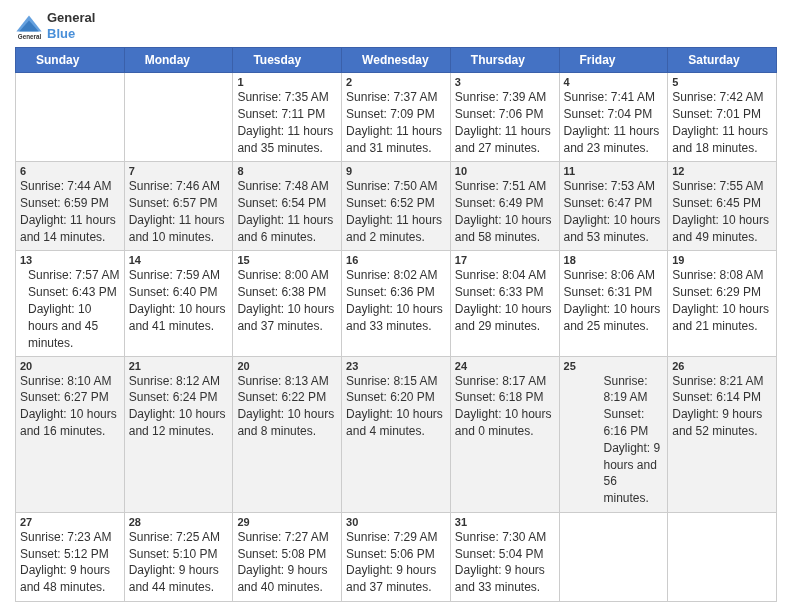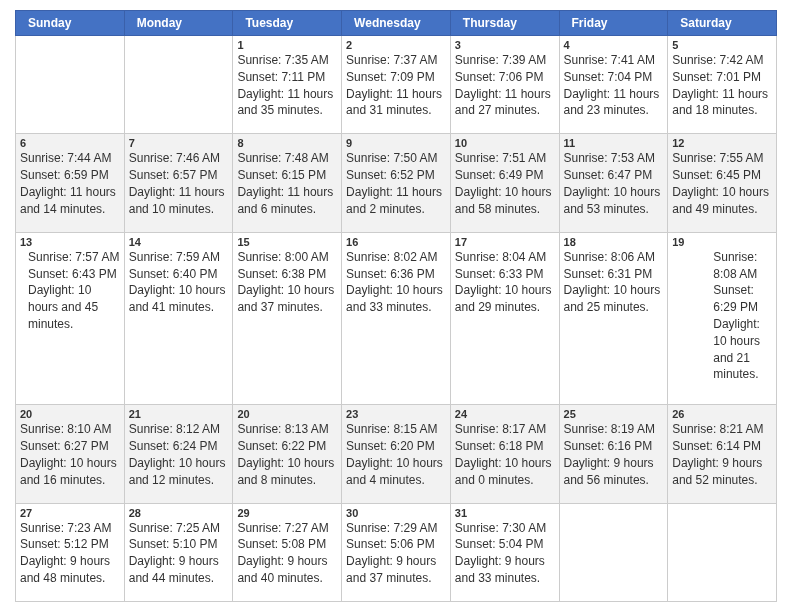--- a/index.html
+++ b/index.html
@@ -52,21 +52,21 @@
       border: 1px solid #ccc;
       border-collapse: collapse;
       width: 100%;
       table-layout: fixed;
     }
     .calendar th {
       background: #4472c4;
       color: #fff;
       font-size: 12px;
       font-weight: bold;
-      padding: 5px 12px;
+      padding: 5px 20px;
       text-align: left;
       border: 1px solid #3a60aa;
     }
     .calendar td {
       border: 1px solid #ccc;
       vertical-align: top;
       padding: 3px 4px;
       font-size: 9.5px;
       color: #333;
       background: #fff;
@@ -87,20 +87,38 @@
       color: #333;
     }
     .empty-cell {
       background: #fff !important;
     }
   </style>
 </head>
 <body>
 
 <div class="page">
+  <div class="header">
+    <div class="logo">
+      <svg class="logo-icon" viewBox="0 0 40 40">
+        <rect x="2" y="2" width="36" height="36" rx="3" fill="#fff"></rect>
+        <polygon points="20,5 38,28 2,28" fill="#4a90d9" opacity="0.85"></polygon>
+        <polygon points="20,12 34,28 6,28" fill="#2a6db5" opacity="0.7"></polygon>
+        <text x="4" y="38" font-size="9" fill="#333" font-family="Arial" font-weight="bold">General</text>
+      </svg>
+      <div>
+        <div style="font-size:13px;font-weight:bold;color:#333;line-height:1.2;"><span style="color:#333;font-size:13px;font-weight:bold;">General</span></div>
+        <div style="font-size:13px;font-weight:bold;color:#4a90d9;line-height:1.2;"><span style="color:#4a90d9;font-size:13px;font-weight:bold;">Blue</span></div>
+      </div>
+    </div>
+    <div class="title-block">
+      <div class="main-title"></div>
+      <div class="subtitle"></div>
+    </div>
+  </div>
 
   <table class="calendar">
     <thead>
       <tr>
 
       <th>Sunday</th>
           <th>Monday</th>
           <th>Tuesday</th>
           <th>Wednesday</th>
           <th>Thursday</th>
@@ -152,21 +170,21 @@
           </td>
           <td>
             <span class="day-num">7</span>
             <div class="day-info" style="white-space: pre-line;">Sunrise: 7:46 AM
 Sunset: 6:57 PM
 Daylight: 11 hours and 10 minutes.</div>
           </td>
           <td>
             <span class="day-num">8</span>
             <div class="day-info" style="white-space: pre-line;">Sunrise: 7:48 AM
-Sunset: 6:15 PM
+Sunset: 6:54 PM
 Daylight: 11 hours and 6 minutes.</div>
           </td>
           <td>
             <span class="day-num">9</span>
             <div class="day-info" style="white-space: pre-line;">Sunrise: 7:50 AM
 Sunset: 6:52 PM
 Daylight: 11 hours and 2 minutes.</div>
           </td>
           <td>
             <span class="day-num">10</span>
@@ -219,21 +237,21 @@
 Daylight: 10 hours and 29 minutes.</div>
           </td>
           <td>
             <span class="day-num">18</span>
             <div class="day-info" style="white-space: pre-line;">Sunrise: 8:06 AM
 Sunset: 6:31 PM
 Daylight: 10 hours and 25 minutes.</div>
           </td>
           <td>
             <span class="day-num">19</span>
-            <div class="day-info" style="white-space: pre-line; margin-left: 41px;">Sunrise: 8:08 AM
+            <div class="day-info" style="white-space: pre-line;">Sunrise: 8:08 AM
 Sunset: 6:29 PM
 Daylight: 10 hours and 21 minutes.</div>
           </td>
         </tr>
         <tr>
           <td>
             <span class="day-num">20</span>
             <div class="day-info" style="white-space: pre-line;">Sunrise: 8:10 AM
 Sunset: 6:27 PM
 Daylight: 10 hours and 16 minutes.</div>
@@ -257,21 +275,21 @@
 Daylight: 10 hours and 4 minutes.</div>
           </td>
           <td>
             <span class="day-num">24</span>
             <div class="day-info" style="white-space: pre-line;">Sunrise: 8:17 AM
 Sunset: 6:18 PM
 Daylight: 10 hours and 0 minutes.</div>
           </td>
           <td>
             <span class="day-num">25</span>
-            <div class="day-info" style="white-space: pre-line;">Sunrise: 8:19 AM
+            <div class="day-info" style="white-space: pre-line; margin-left: 40px;">Sunrise: 8:19 AM
 Sunset: 6:16 PM
 Daylight: 9 hours and 56 minutes.</div>
           </td>
           <td>
             <span class="day-num">26</span>
             <div class="day-info" style="white-space: pre-line;">Sunrise: 8:21 AM
 Sunset: 6:14 PM
 Daylight: 9 hours and 52 minutes.</div>
           </td>
         </tr>

